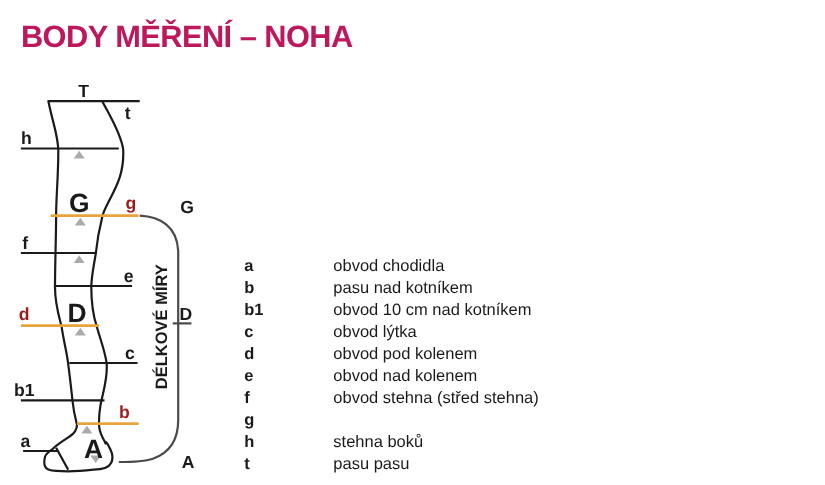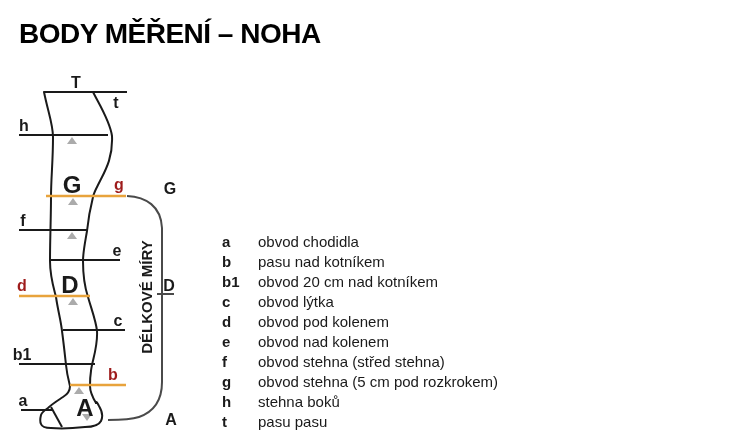--- a/index.html
+++ b/index.html
@@ -2,31 +2,31 @@
 <html><head>
 <meta charset="utf-8">
 <style>
   html,body{margin:0;padding:0;background:#fff;}
   .page{
     position:relative;width:750px;height:441px;background:#ffffff;
     font-family:"Liberation Sans",sans-serif;overflow:hidden;
   }
   .title{
     position:absolute;left:19px;top:18px;margin:0;
-    font-size:28px;font-weight:bold;letter-spacing:-0.5px;color:#000000;
+    font-size:28px;font-weight:bold;letter-spacing:-0.5px;color:#be185d;
     white-space:nowrap;
   }
   .diagram{position:absolute;left:0;top:0;}
   .legend{
     position:absolute;left:222px;top:232px;width:330px;
     font-size:15px;color:#1a1a1a;
   }
   .legend .row{display:flex;height:20px;line-height:20px;align-items:center;}
   .legend .key{width:36px;font-weight:bold;flex:0 0 36px;}
-  .legend .desc{white-space:nowrap;}
+  .legend .desc{white-space:nowrap;margin-left:45px;}
   svg text{font-family:"Liberation Sans",sans-serif;}
   .lbl{font-size:16px;font-weight:bold;fill:#1a1a1a;}
   .lbl-red{font-size:16px;font-weight:bold;fill:#9E1B1B;}
   .lbl-big{font-size:24px;font-weight:bold;fill:#1a1a1a;}
   .lbl-axis{font-size:15px;font-weight:bold;fill:#1a1a1a;}
 </style>
 </head>
 <body>
 
 <div class="page">
@@ -97,41 +97,40 @@
     <div class="row">
       <span class="key">a</span>
       <span class="desc">obvod chodidla</span>
     </div>
     <div class="row">
       <span class="key">b</span>
       <span class="desc">pasu nad kotníkem</span>
     </div>
     <div class="row">
       <span class="key">b1</span>
-      <span class="desc">obvod 20 cm nad kotníkem</span>
+      <span class="desc">obvod 10 cm nad kotníkem</span>
     </div>
     <div class="row">
       <span class="key">c</span>
       <span class="desc">obvod lýtka</span>
     </div>
     <div class="row">
       <span class="key">d</span>
       <span class="desc">obvod pod kolenem</span>
     </div>
     <div class="row">
       <span class="key">e</span>
       <span class="desc">obvod nad kolenem</span>
     </div>
     <div class="row">
       <span class="key">f</span>
       <span class="desc">obvod stehna (střed stehna)</span>
     </div>
     <div class="row">
       <span class="key">g</span>
-      <span class="desc">obvod stehna (5 cm pod rozkrokem)</span>
     </div>
     <div class="row">
       <span class="key">h</span>
       <span class="desc">stehna boků</span>
     </div>
     <div class="row">
       <span class="key">t</span>
       <span class="desc">pasu pasu</span>
     </div>
   </div>

